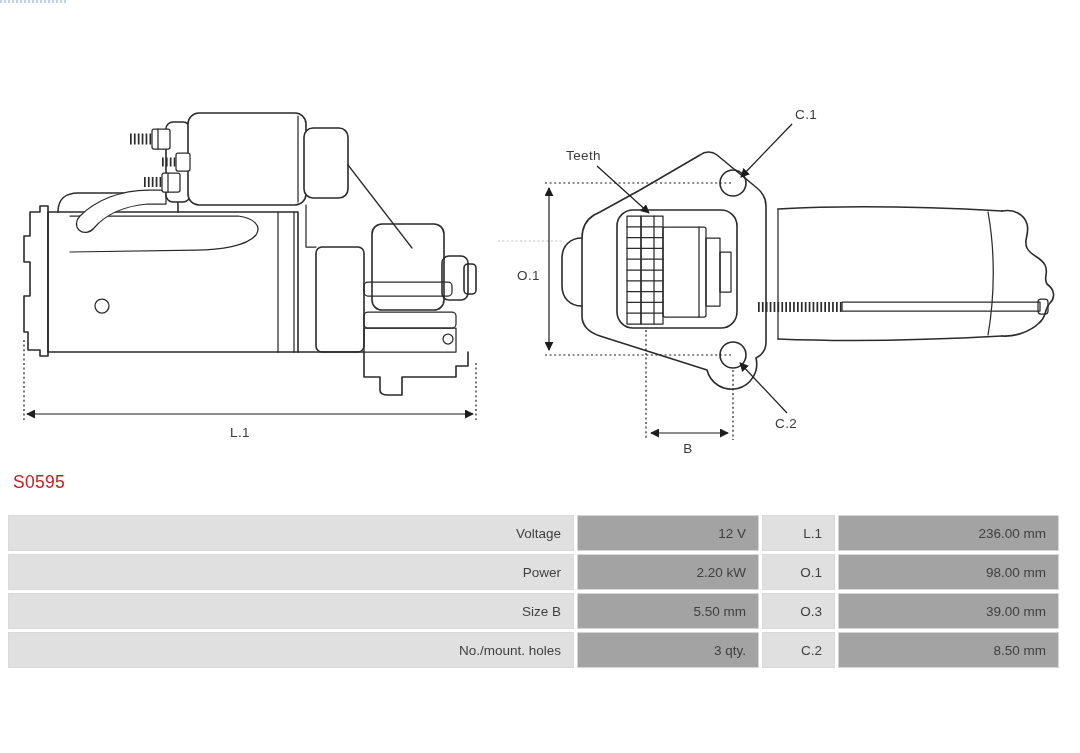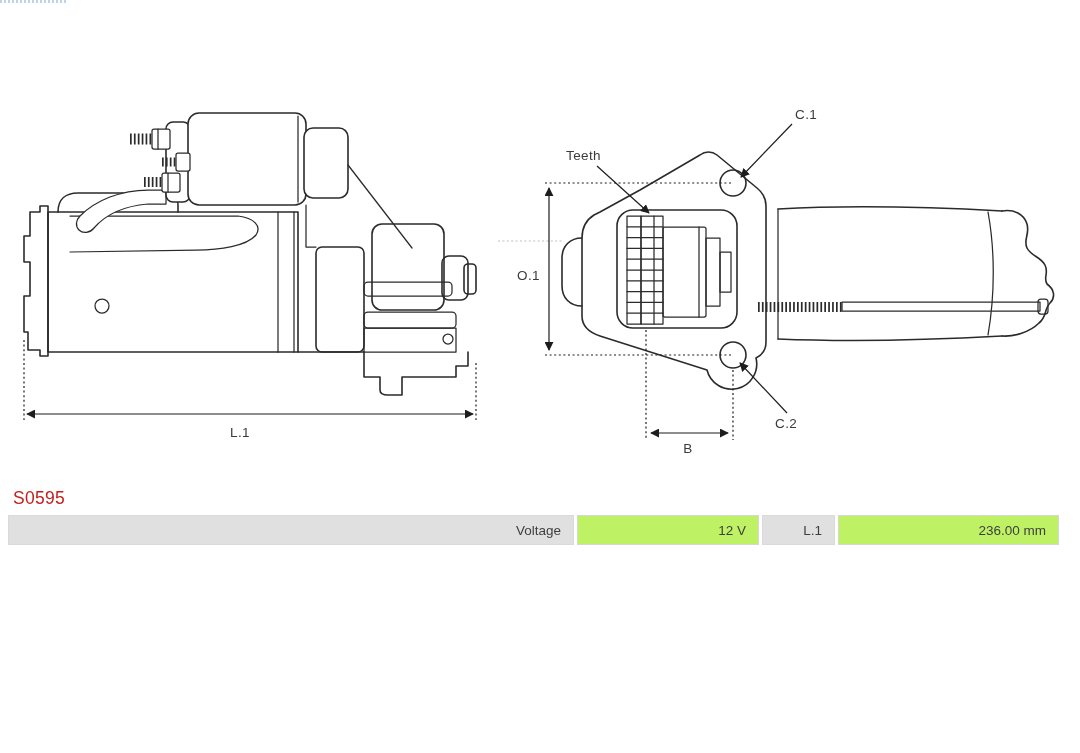--- a/index.html
+++ b/index.html
@@ -13,28 +13,28 @@
   svg.diagram{position:absolute;left:0;top:0;}
   .ln{stroke:#2b2b2b;fill:none;stroke-width:1.6;stroke-linejoin:round;stroke-linecap:round;}
   .ln2{stroke:#2b2b2b;fill:none;stroke-width:1.25;stroke-linejoin:round;stroke-linecap:round;}
   .fillw{fill:#ffffff;}
   .dim{stroke:#1d1d1d;fill:none;stroke-width:1.2;}
   .dot{stroke:#1d1d1d;fill:none;stroke-width:1.2;stroke-dasharray:2,2.6;}
   .cgray{stroke:#bfbfbf;fill:none;stroke-width:1;stroke-dasharray:2,2.4;}
   .hatch{stroke:#2b2b2b;fill:none;stroke-dasharray:1.7,2.2;}
   .lbl{font-family:"Liberation Sans",sans-serif;font-size:13.5px;fill:#3b3b3b;letter-spacing:.4px;}
 
-  .part-number{position:absolute;left:13px;top:488px;font-size:17.5px;letter-spacing:.3px;}
+  .part-number{position:absolute;left:13px;top:472px;font-size:17.5px;letter-spacing:.3px;}
 
   table.specs{position:absolute;left:5px;top:512px;border-collapse:separate;border-spacing:3px;
     font-size:13.5px;color:#3f3f3f;table-layout:fixed;}
-  table.specs td{height:30px;vertical-align:middle;text-align:right;padding:0 12px 0 4px;
+  table.specs td{height:36px;vertical-align:middle;text-align:right;padding:0 12px 0 4px;
     box-sizing:border-box;overflow:hidden;white-space:nowrap;}
   td.glab{background:#e0e0e0;border:1px solid #dadada;}
-  td.wval{background:#bef264;border:1px solid #d6d6d6;}
+  td.wval{background:#a3a3a3;border:1px solid #d6d6d6;}
   col.c1{width:566px;} col.c2{width:182px;} col.c3{width:73px;} col.c4{width:221px;}
 </style>
 </head>
 <body>
 
 <div id="page">
 
   <div class="logo-strip"></div>
 
   <svg class="diagram" width="1080" height="470" viewBox="0 0 1080 470">
@@ -163,16 +163,34 @@
         <col class="c3">
         <col class="c4">
       </colgroup>
     <tbody>
       <tr>
         <td class="glab">Voltage</td>
         <td class="wval">12 V</td>
         <td class="glab">L.1</td>
         <td class="wval">236.00 mm</td>
       </tr>
+      <tr>
+        <td class="glab">Power</td>
+        <td class="wval">2.20 kW</td>
+        <td class="glab">O.1</td>
+        <td class="wval">98.00 mm</td>
+      </tr>
+      <tr>
+        <td class="glab">Size B</td>
+        <td class="wval">5.50 mm</td>
+        <td class="glab">O.3</td>
+        <td class="wval">39.00 mm</td>
+      </tr>
+      <tr>
+        <td class="glab">No./mount. holes</td>
+        <td class="wval">3 qty.</td>
+        <td class="glab">C.2</td>
+        <td class="wval">8.50 mm</td>
+      </tr>
     </tbody>
   </table>
 
 </div>
 
 </body></html>

